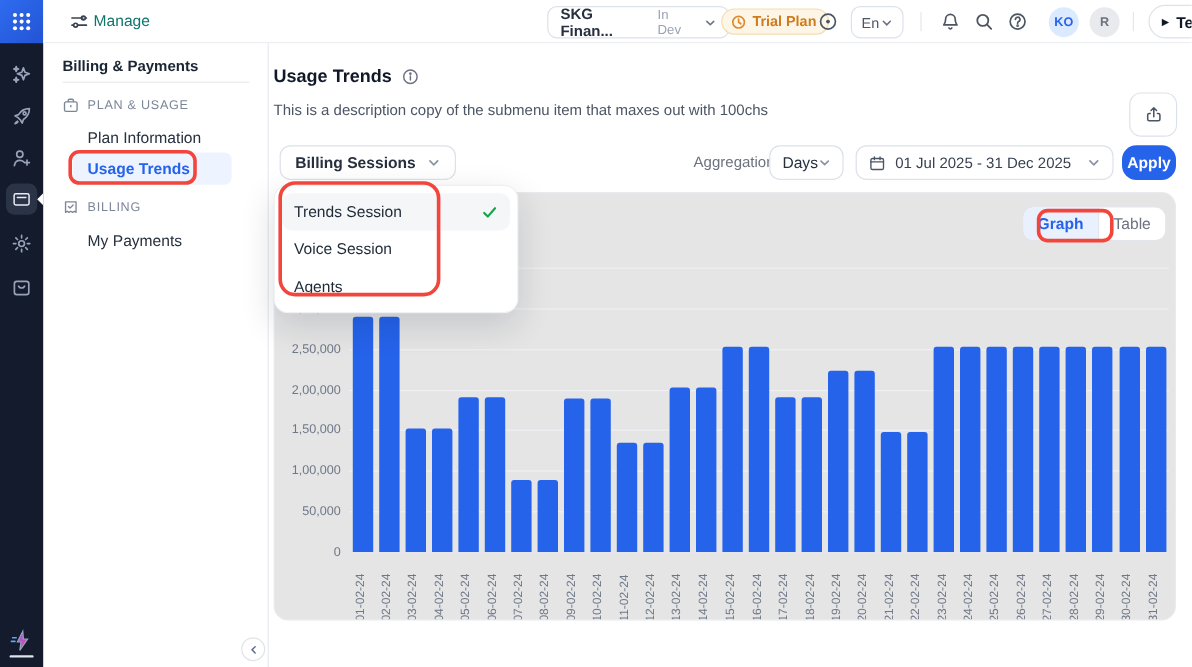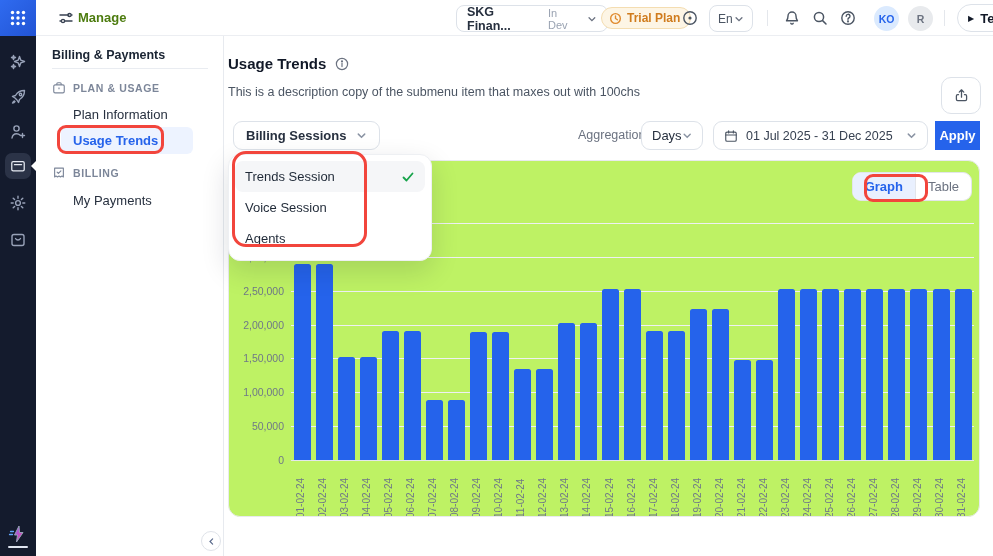--- a/index.html
+++ b/index.html
@@ -15,44 +15,44 @@
   .rail-icon svg { stroke:#98a2b8; }
   .rail-active { left:5px; width:26px; height:26px; background:#2b3347; border-radius:7px; }
   .rail-active svg { stroke:#e7ebf3; }
   #rail-notch { left:31px; width:0; height:0; border-top:5px solid transparent; border-bottom:5px solid transparent; border-right:5px solid #fff; }
   #rail-underline { left:8px; width:20px; height:2px; background:#dfe5f0; border-radius:2px; }
 
   
   #sidebar { left:36px; top:36px; width:188px; height:520px; background:#fff; border-right:1px solid #e7eaef; z-index:4; }
   .sb-heading { font-size:12.5px; font-weight:bold; color:#1a2433; }
   .sb-divider { height:1px; background:#e9ecf1; }
-  .sb-section { font-size:10.5px; font-weight:bold; letter-spacing:.6px; color:#7c8699; display:flex; align-items:center; gap:7px; }
+  .sb-section { font-size:10.5px; font-weight:normal; letter-spacing:.6px; color:#7c8699; display:flex; align-items:center; gap:7px; }
   .sb-item { font-size:13px; color:#27303f; cursor:pointer; }
   .sb-item-active-bg { background:#edf3ff; border-radius:6px; }
   .sb-item-active { color:#2563eb; font-weight:bold; }
 
   
   #topbar { left:36px; top:0; width:957px; height:36px; background:#fff; border-bottom:1px solid #eceef2; z-index:6; }
-  .tb-text { font-size:13px; font-weight:bold; color:#4d7c0f;text-align:center; }
+  .tb-text { font-size:13px; font-weight:normal; color:#0f766e;text-align:center; }
   .pill { border:1px solid #dde2e9; border-radius:8px; background:#fff; display:flex; align-items:center; }
   .muted { color:#9aa3b2; }
   .vdiv { width:1px; height:16px; background:#e4e7ec; }
   .avatar { width:25px; height:25px; border-radius:50%; display:flex; align-items:center; justify-content:center; font-size:10.5px; font-weight:bold; }
   #trial-badge { border:1px solid #f4ddb1; background:#fdf5e5; border-radius:11px; height:22px; display:flex; align-items:center; gap:5px; padding:0 10px 0 7px; font-size:12px; font-weight:bold; color:#d07c1e; }
   .iconbtn { color:#4b5563; display:flex; align-items:center; justify-content:center; }
 
   
   .page-title { font-size:15px; font-weight:bold; color:#111827; }
   .page-desc { font-size:12.5px; color:#4b5563; }
   .btn-select { border:1px solid #dde2e9; border-radius:9px; background:#fff; display:flex; align-items:center; font-size:13px; color:#27303f; }
   .label { font-size:12.5px; color:#6b7280; }
-  .btn-primary { background:#2563eb; color:#fff; border-radius:0; font-size:13px; font-weight:bold; display:flex; align-items:center; justify-content:center; cursor:pointer; }
-
-  
-  #card { left:228px; top:160px; width:752px; height:357px; border:1px solid #e8eaee; border-radius:12px; background:#bef264; overflow:hidden; }
+  .btn-primary { background:#2563eb; color:#fff; border-radius:12px; font-size:13px; font-weight:bold; display:flex; align-items:center; justify-content:center; cursor:pointer; }
+
+  
+  #card { left:228px; top:160px; width:752px; height:357px; border:1px solid #e8eaee; border-radius:12px; background:#e5e5e5; overflow:hidden; }
   #toggle { right:7px; top:11px; height:29px; border:1px solid #e2e5ea; border-radius:9px; background:#fff; display:flex; align-items:center; overflow:hidden; }
   .toggle-seg { height:100%; display:flex; align-items:center; justify-content:center; font-size:13px; padding:0 12px; color:#6b7280; cursor:pointer; }
   .toggle-active { background:#e9f0fe; color:#2563eb; font-weight:bold; }
   .gridline { left:62px; width:683px; height:1px; background:#eef0f4; }
   .ylab { left:0; width:55px; text-align:right; font-size:10.5px; color:#6f7888; }
   .bar { background:#2563eb; border-radius:2.5px 2.5px 0 0; }
   .xlab { writing-mode:vertical-rl; transform:rotate(180deg); font-size:10px; color:#6f7888; height:52px; line-height:12px; }
 
   
   #menu { left:228px; top:154px; width:204px; background:#fff; border:1px solid #eef0f3; border-radius:12px; box-shadow:0 10px 28px rgba(16,24,40,.14); padding:6px; z-index:20; }

